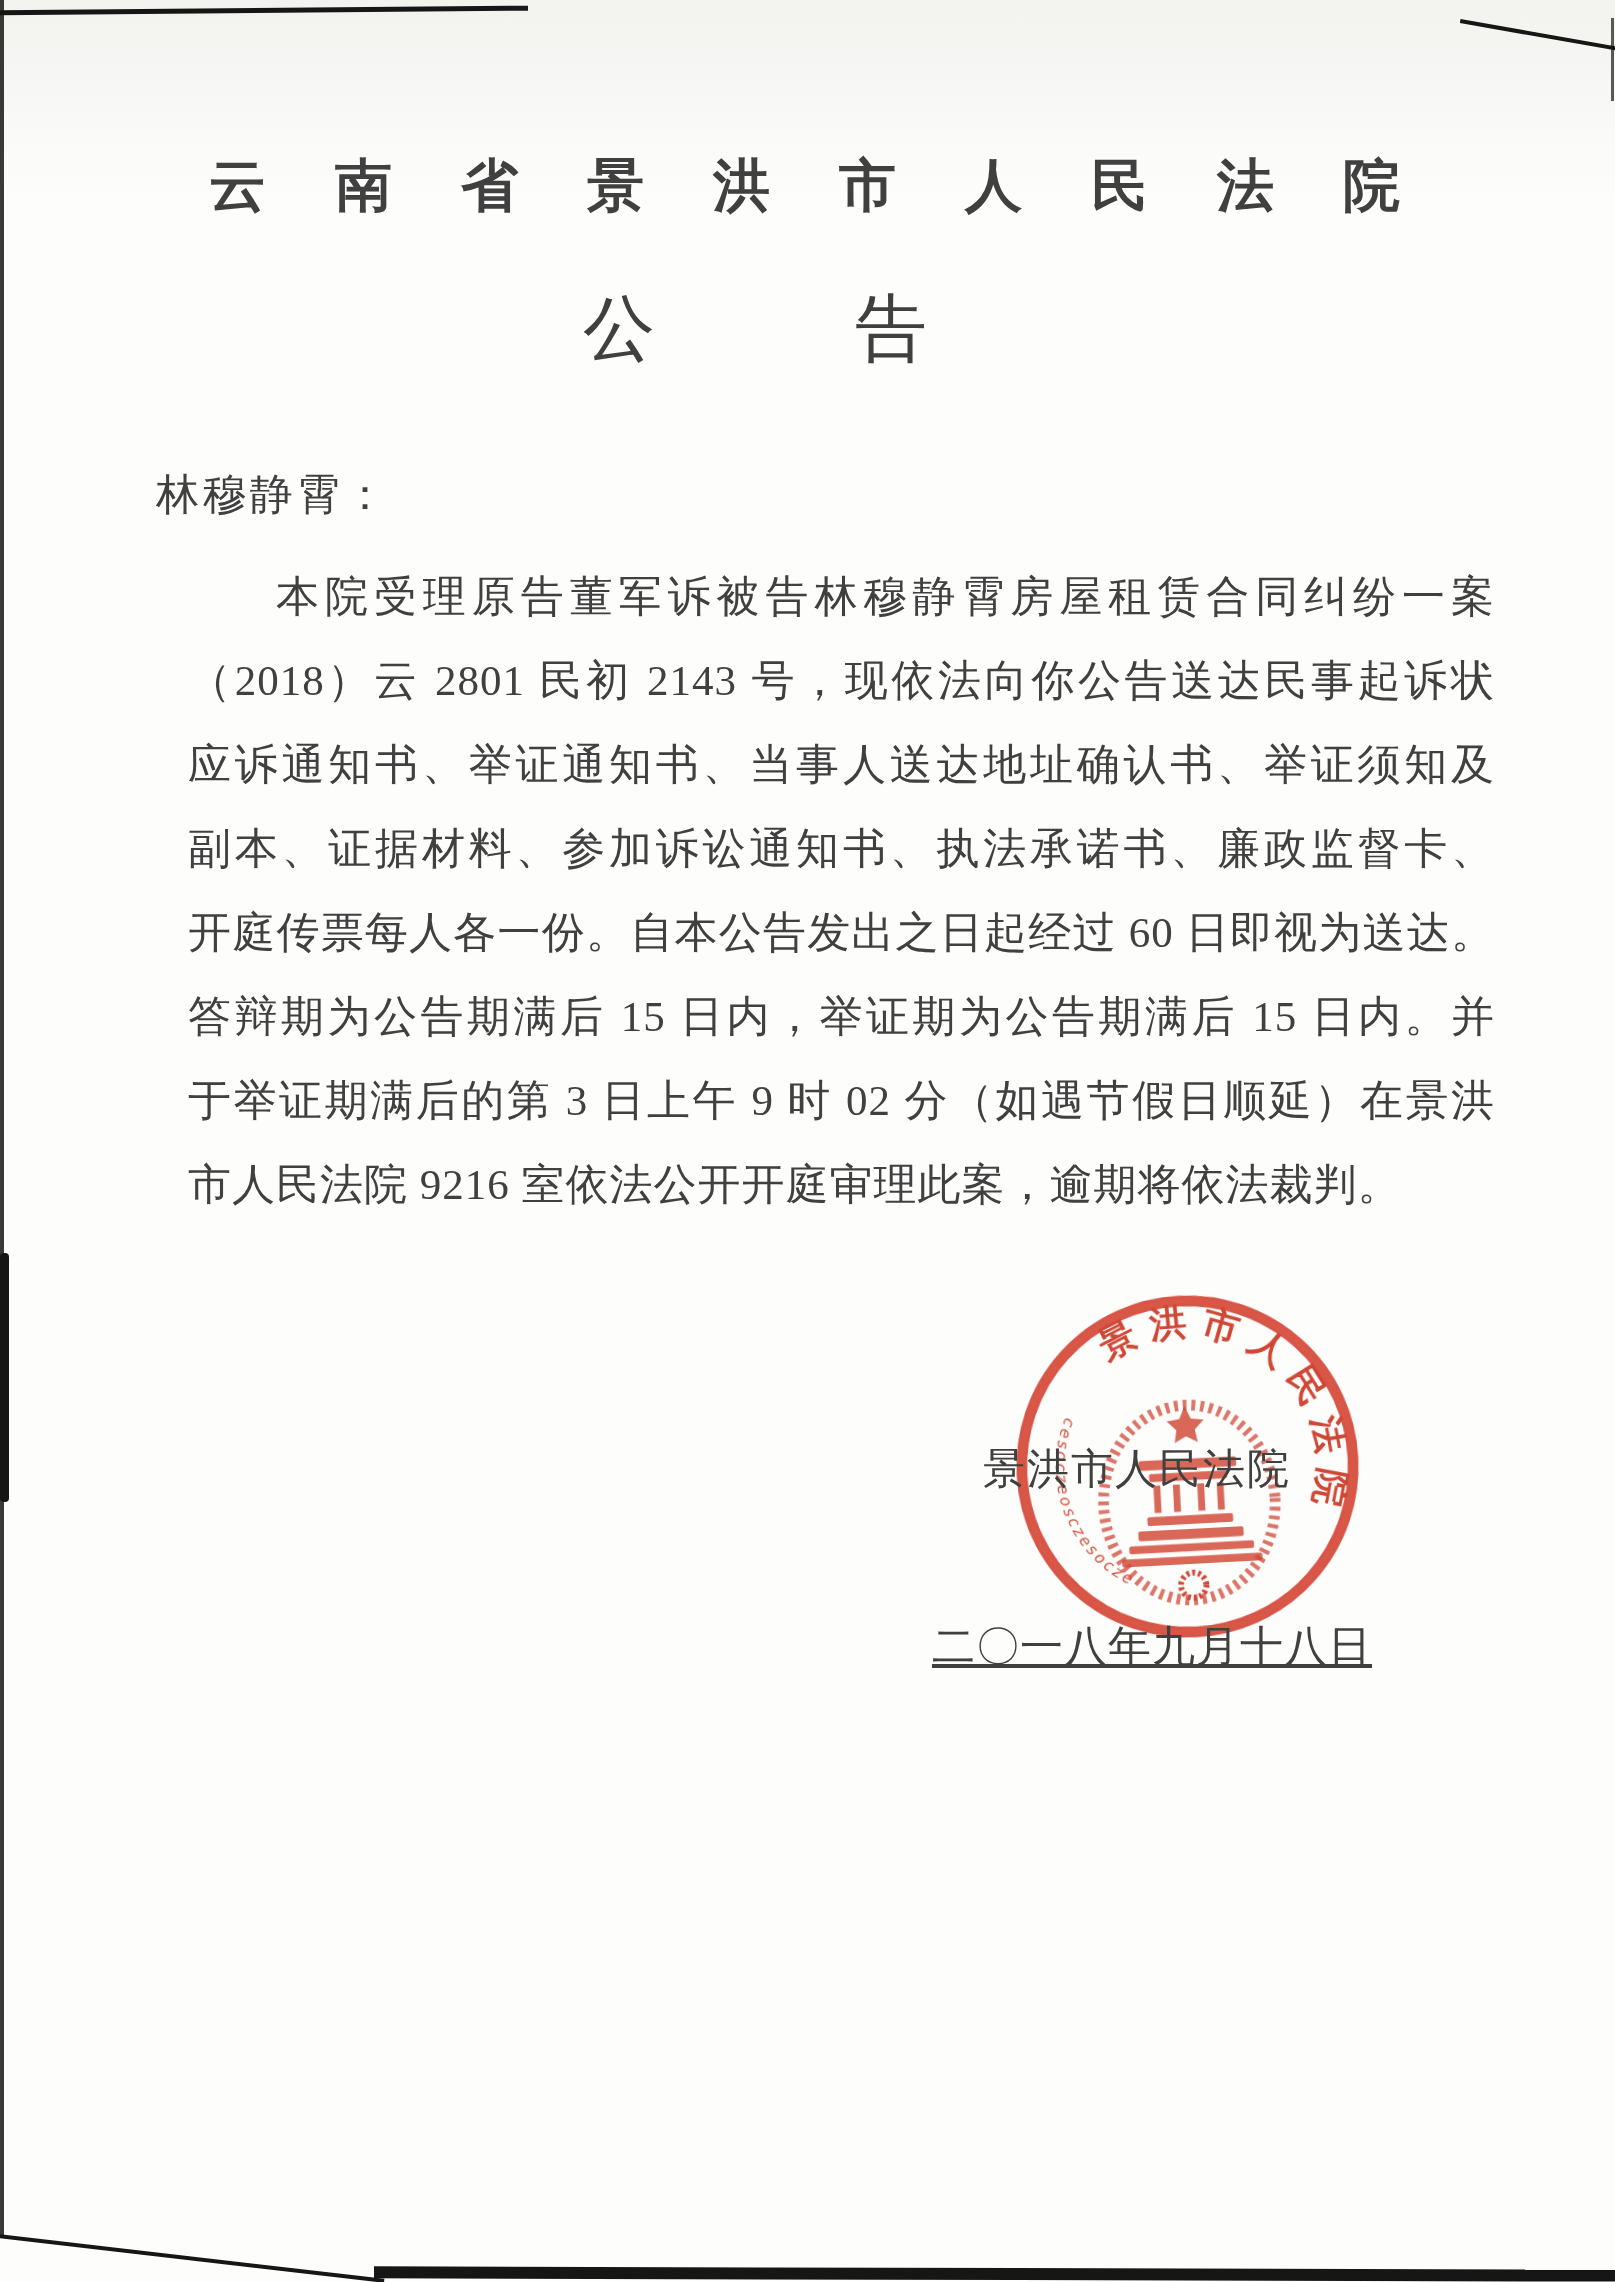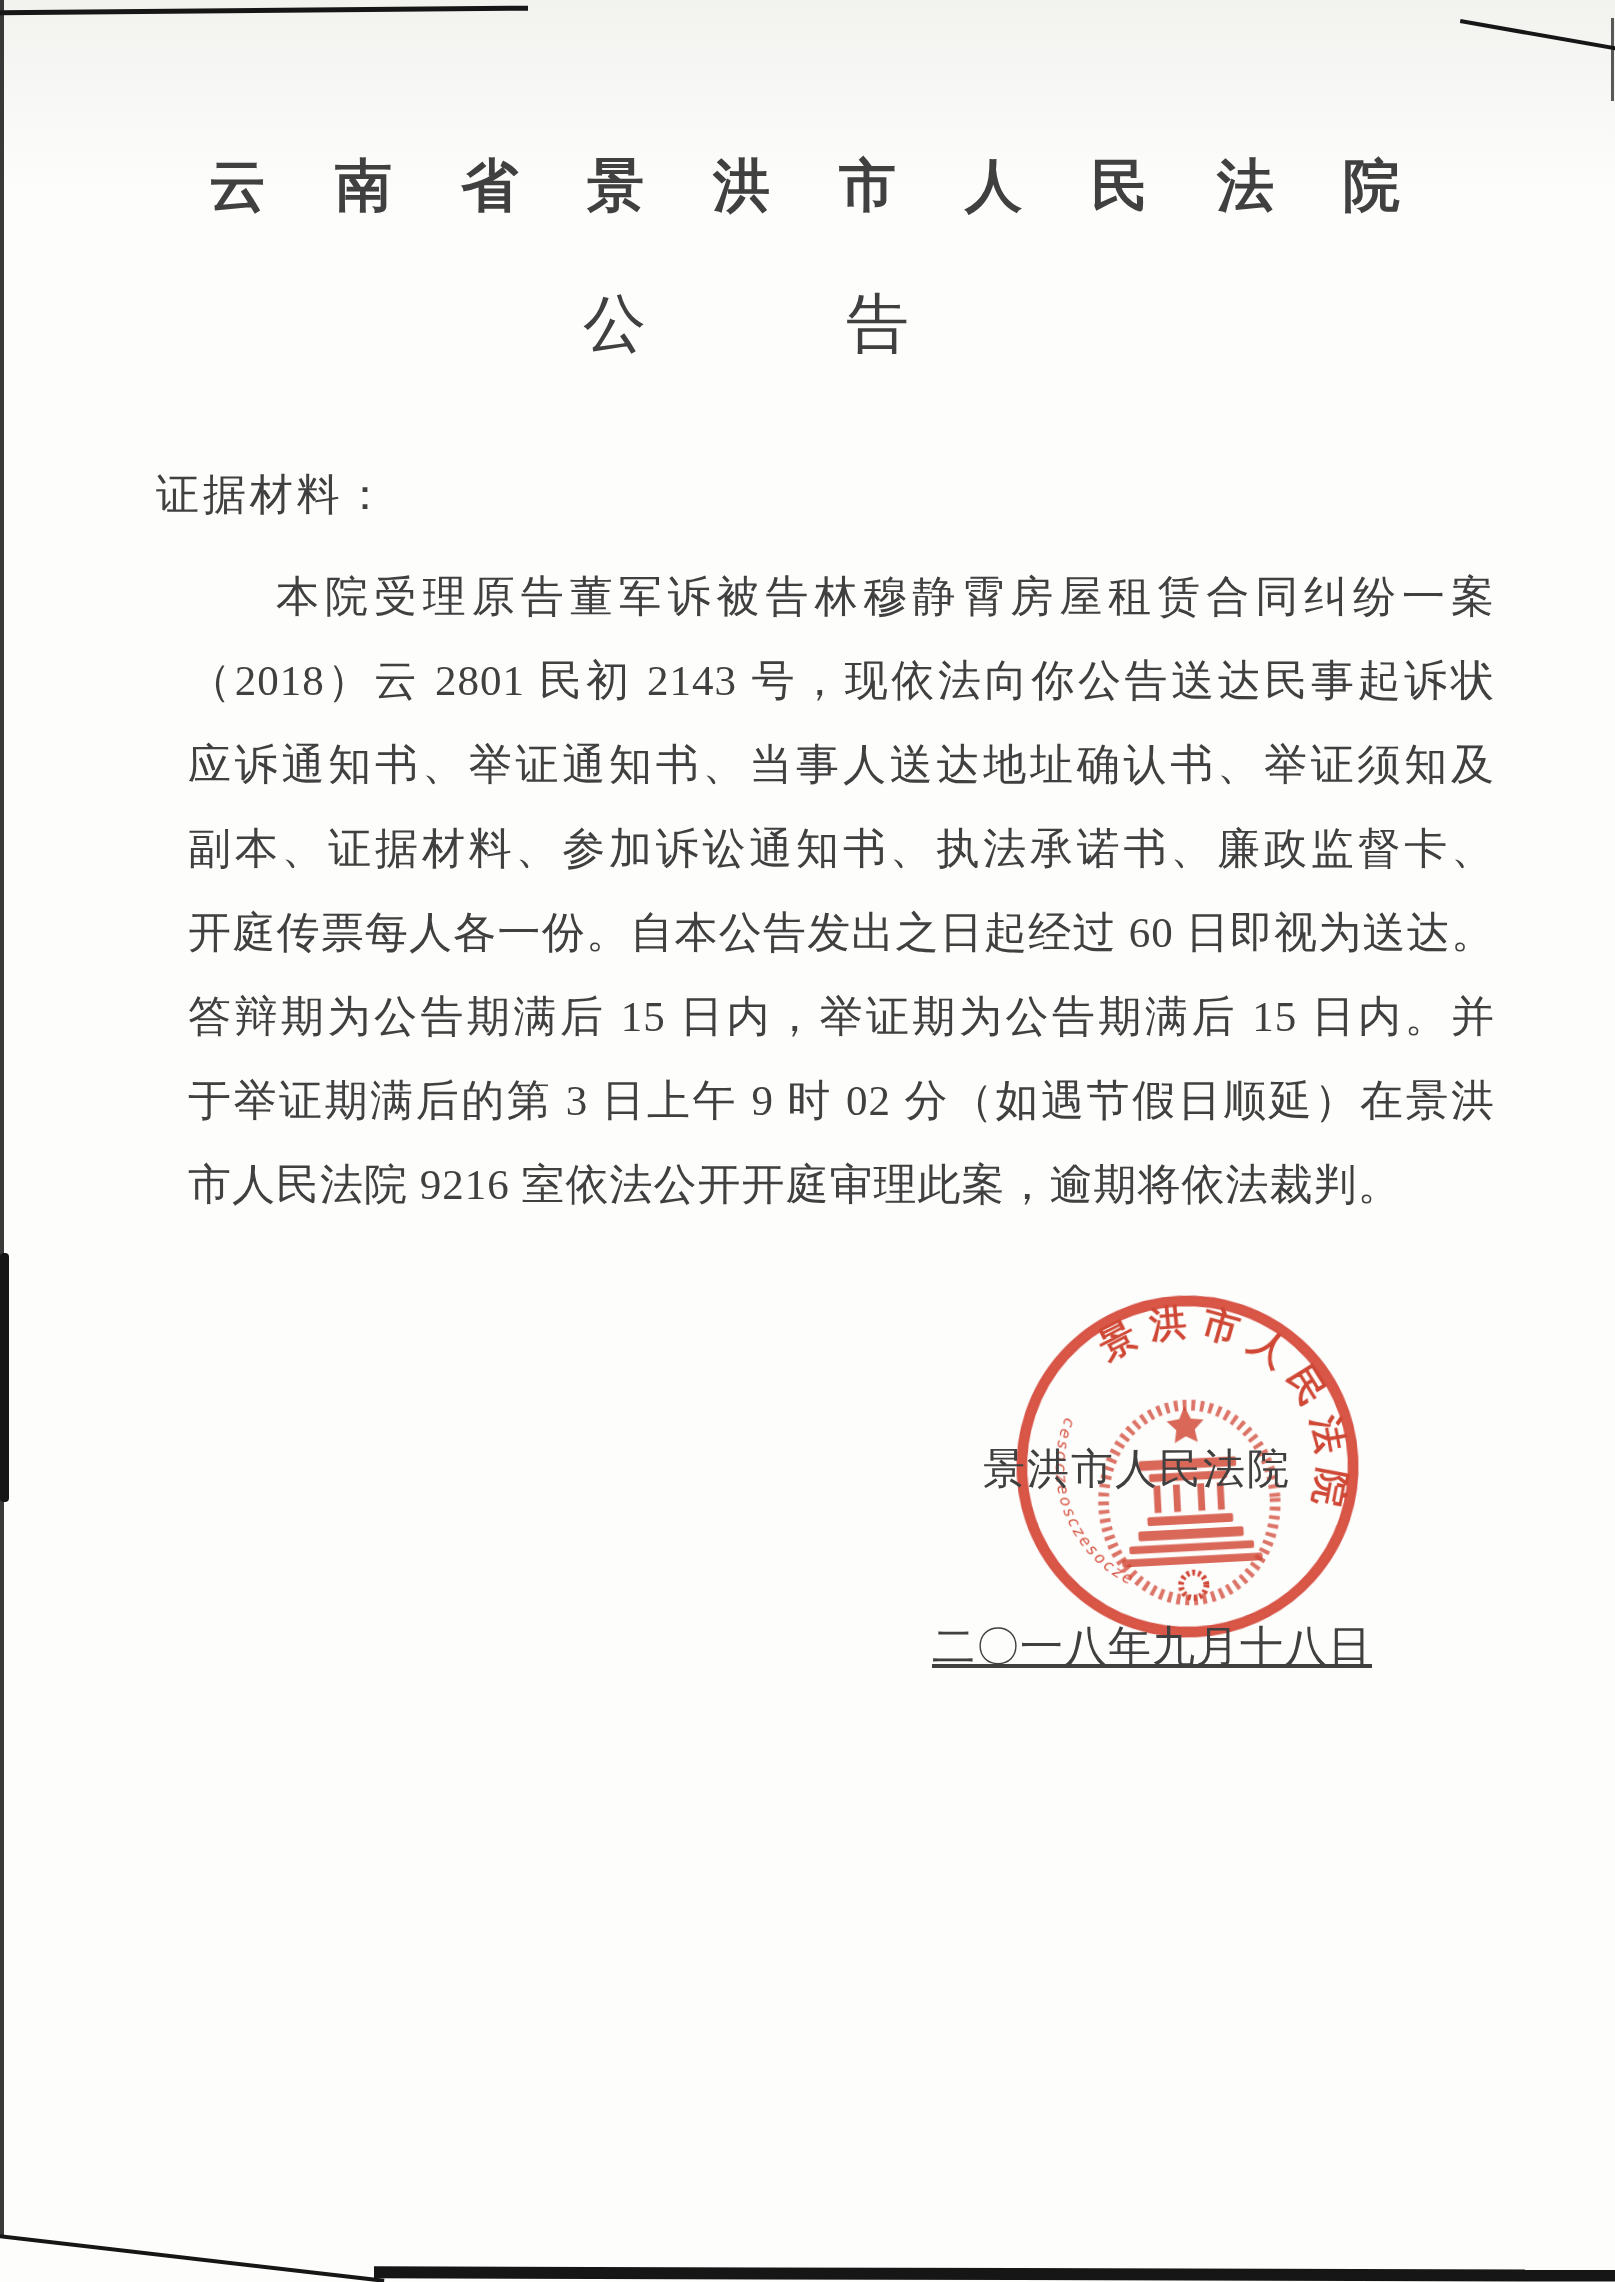--- a/index.html
+++ b/index.html
@@ -27,21 +27,21 @@
   .art-bottom-diag{left:-2.9px;top:2234px;width:390px;height:3.9px;transform:rotate(6.6deg);transform-origin:left top;}
   .art-right-top{left:1611px;top:17.6px;width:2.9px;height:83px;opacity:.7;}
   
   .court-title{
     position:absolute;left:209px;top:148px;
     font-size:57px;letter-spacing:69px;white-space:nowrap;
     font-weight:600;
   }
   .notice-title{
     position:absolute;left:583px;top:281px;
-    font-size:63px;letter-spacing:200px;white-space:nowrap;
+    font-size:72px;letter-spacing:200px;white-space:nowrap;
     font-weight:500;
   }
   .addressee{
     position:absolute;left:156px;top:466px;
     font-size:43px;letter-spacing:3.9px;
   }
   .body-block{
     position:absolute;left:156px;top:555px;width:1307px;
     font-size:43px;line-height:84px;letter-spacing:1px;margin-left:32px;
   }
@@ -73,21 +73,21 @@
   <div class="art art-top-right"></div>
   <div class="art art-left-line"></div>
   <div class="art art-left-blob"></div>
   <div class="art art-bottom-line"></div>
   <div class="art art-bottom-diag"></div>
   <div class="art art-right-top"></div>
 
   <div class="court-title">云南省景洪市人民法院</div>
   <div class="notice-title">公告</div>
 
-  <div class="addressee">证据材料：</div>
+  <div class="addressee">林穆静霄：</div>
 
   <div class="body-block">
     <div class="body-line first">本院受理原告董军诉被告林穆静霄房屋租赁合同纠纷一案</div>
     <div class="body-line">（2018）云 2801 民初 2143 号，现依法向你公告送达民事起诉状</div>
     <div class="body-line">应诉通知书、举证通知书、当事人送达地址确认书、举证须知及</div>
     <div class="body-line">副本、证据材料、参加诉讼通知书、执法承诺书、廉政监督卡、</div>
     <div class="body-line">开庭传票每人各一份。自本公告发出之日起经过 60 日即视为送达。</div>
     <div class="body-line">答辩期为公告期满后 15 日内，举证期为公告期满后 15 日内。并</div>
     <div class="body-line">于举证期满后的第 3 日上午 9 时 02 分（如遇节假日顺延）在景洪</div>
     <div class="body-line last">市人民法院 9216 室依法公开开庭审理此案，逾期将依法裁判。</div>

